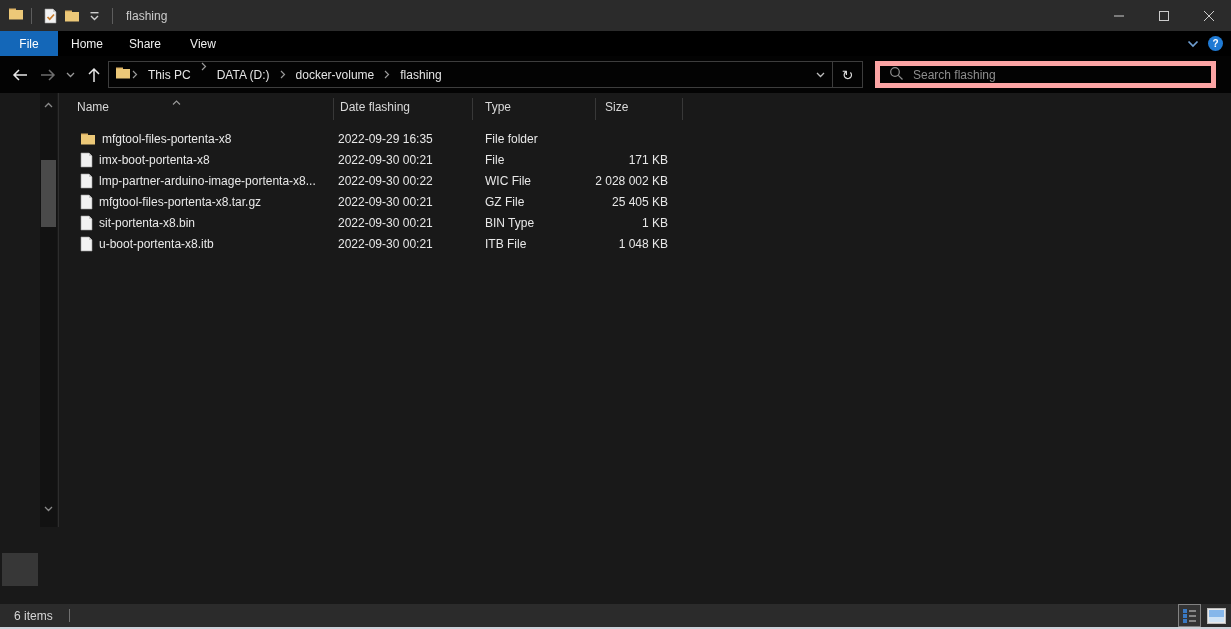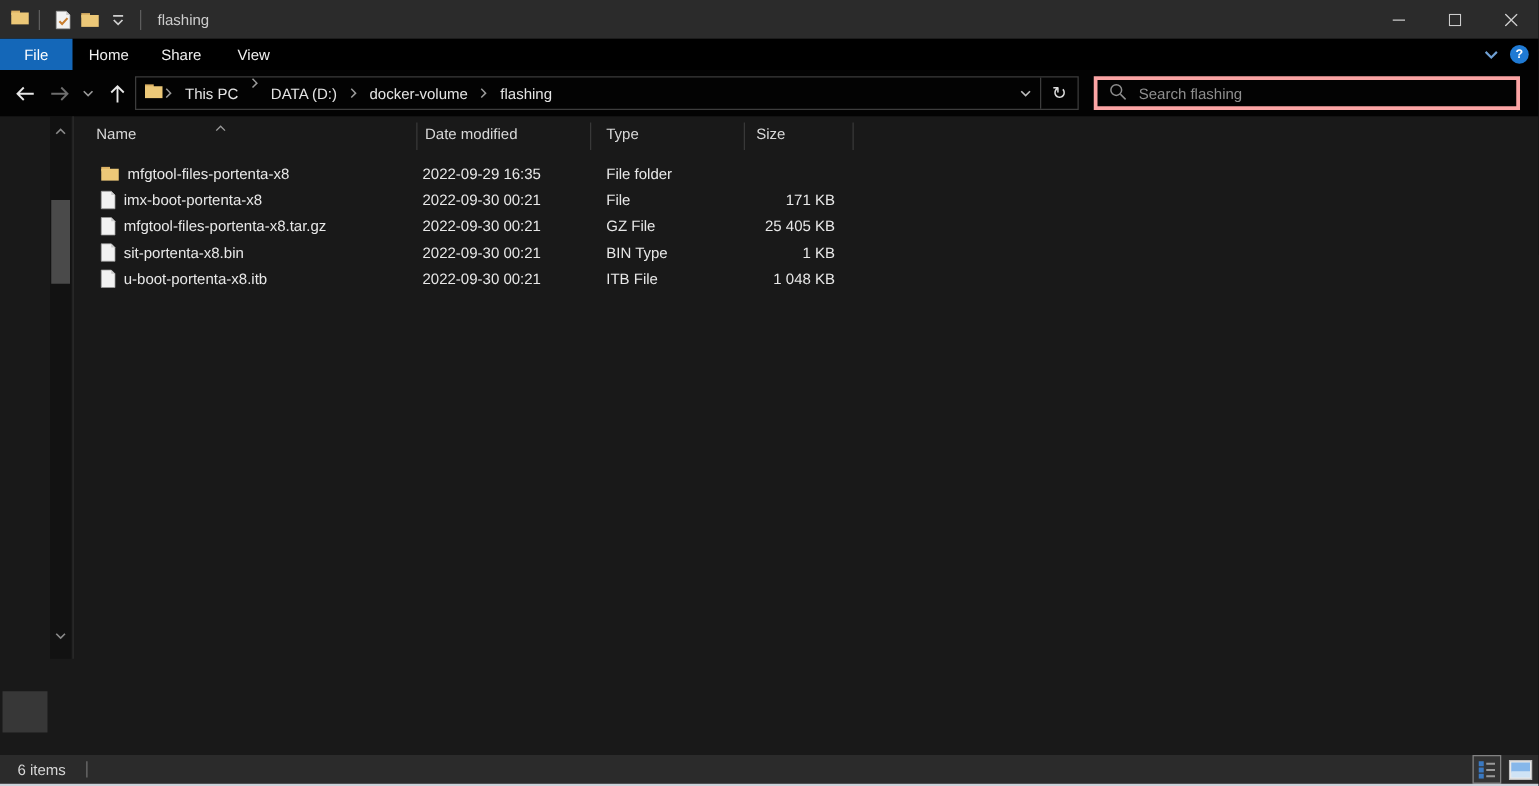--- a/index.html
+++ b/index.html
@@ -49,21 +49,21 @@
   .crumb-chevron { color:#9a9a9a; padding:0 1px; display:flex; align-items:center; }
   .crumb { padding:0 9px; height:100%; display:flex; align-items:center;
     color:#e4e4e4; white-space:nowrap; }
   .addr-right { margin-left:auto; display:flex; align-items:stretch; height:100%; }
   .addr-drop { width:23px; display:flex; align-items:center; justify-content:center; }
   .addr-right-sep { width:1px; background:#3d3d3d; }
   .refresh-btn { width:29px; display:flex; align-items:center;
     justify-content:center; color:#dcdcdc; font-size:14px;
     font-family:"DejaVu Sans", sans-serif; }
   .search-box { position:absolute; left:875px; top:5px; width:341px;
-    height:27px; border:3px solid #fca5a5; display:flex; align-items:center;
+    height:27px; border:5px solid #fca5a5; display:flex; align-items:center;
     gap:9px; padding-left:9px; color:#8e8e8e; }
 
   
   .main { position:absolute; top:93px; left:0; height:434px; right:0; }
   .nav-pane { position:absolute; left:0; top:0; width:40px; height:100%; }
   .nav-fragment { position:absolute; left:2px; top:460px; width:36px;
     height:33px; background:#373737; }
   .nav-scrollbar { position:absolute; left:40px; top:0; width:17px;
     height:100%; background:#121212; }
   .scroll-arrow { position:absolute; left:0; width:17px; height:16px;
@@ -281,21 +281,21 @@
         <svg width="9" height="6" viewBox="0 0 9 6">
             <path d="M1 1l3.5 3.5L8 1" stroke="#8a8a8a" stroke-width="1.3" fill="none"></path>
           </svg>
       </span>
     </div>
     <div class="pane-sep"></div>
 
     <div class="file-area">
       <div class="header-row">
         <span class="hcell">Name</span>
-        <span class="hcell">Date modified</span>
+        <span class="hcell">Date flashing</span>
         <span class="hcell">Type</span>
         <span class="hcell">Size</span>
         <span class="sort-caret">
           <svg width="9" height="5" viewBox="0 0 9 5">
               <path d="M1 4.5L4.5 1L8 4.5" stroke="#9a9a9a" stroke-width="1.1" fill="none"></path>
             </svg>
         </span>
         <span class="col-sep" style="left:274px"></span>
         <span class="col-sep" style="left:413px"></span>
         <span class="col-sep" style="left:536px"></span>
@@ -324,20 +324,35 @@
           <svg width="13" height="16" viewBox="0 0 13 16">
                   <path d="M1 1h8l3 3v11H1z" fill="#f2f2f2" stroke="#9a9a9a" stroke-width="0.6"></path>
                   <path d="M9 1l3 3H9z" fill="#c9c9c9"></path>
                 </svg>
         </span>
         <span class="label">imx-boot-portenta-x8</span>
       </span>
       <span class="cell-date">2022-09-30 00:21</span>
       <span class="cell-type">File</span>
       <span class="cell-size">171 KB</span>
+    </div>
+          <div class="row is-file">
+      <span class="cell-name">
+
+        <span class="row-icon icon-file">
+          <svg width="13" height="16" viewBox="0 0 13 16">
+                  <path d="M1 1h8l3 3v11H1z" fill="#f2f2f2" stroke="#9a9a9a" stroke-width="0.6"></path>
+                  <path d="M9 1l3 3H9z" fill="#c9c9c9"></path>
+                </svg>
+        </span>
+        <span class="label">lmp-partner-arduino-image-portenta-x8...</span>
+      </span>
+      <span class="cell-date">2022-09-30 00:22</span>
+      <span class="cell-type">WIC File</span>
+      <span class="cell-size">2 028 002 KB</span>
     </div>
           <div class="row is-file">
       <span class="cell-name">
 
         <span class="row-icon icon-file">
           <svg width="13" height="16" viewBox="0 0 13 16">
                   <path d="M1 1h8l3 3v11H1z" fill="#f2f2f2" stroke="#9a9a9a" stroke-width="0.6"></path>
                   <path d="M9 1l3 3H9z" fill="#c9c9c9"></path>
                 </svg>
         </span>

